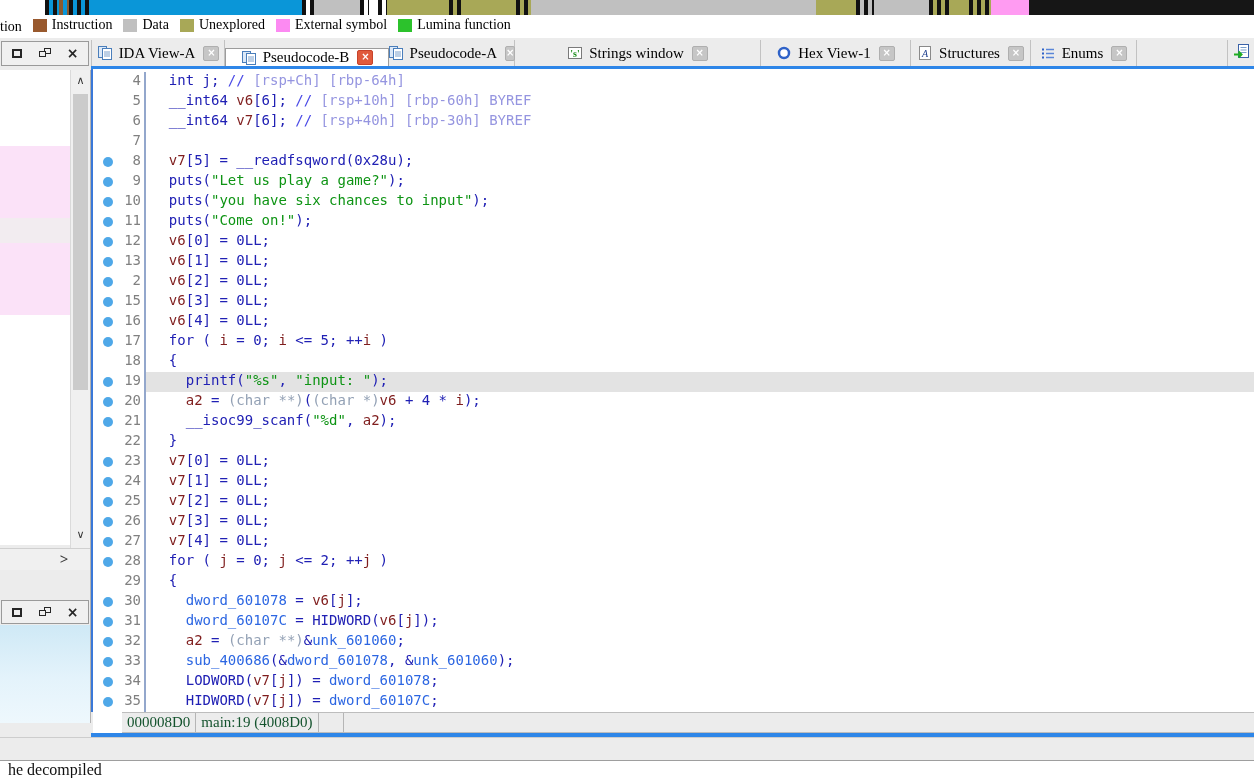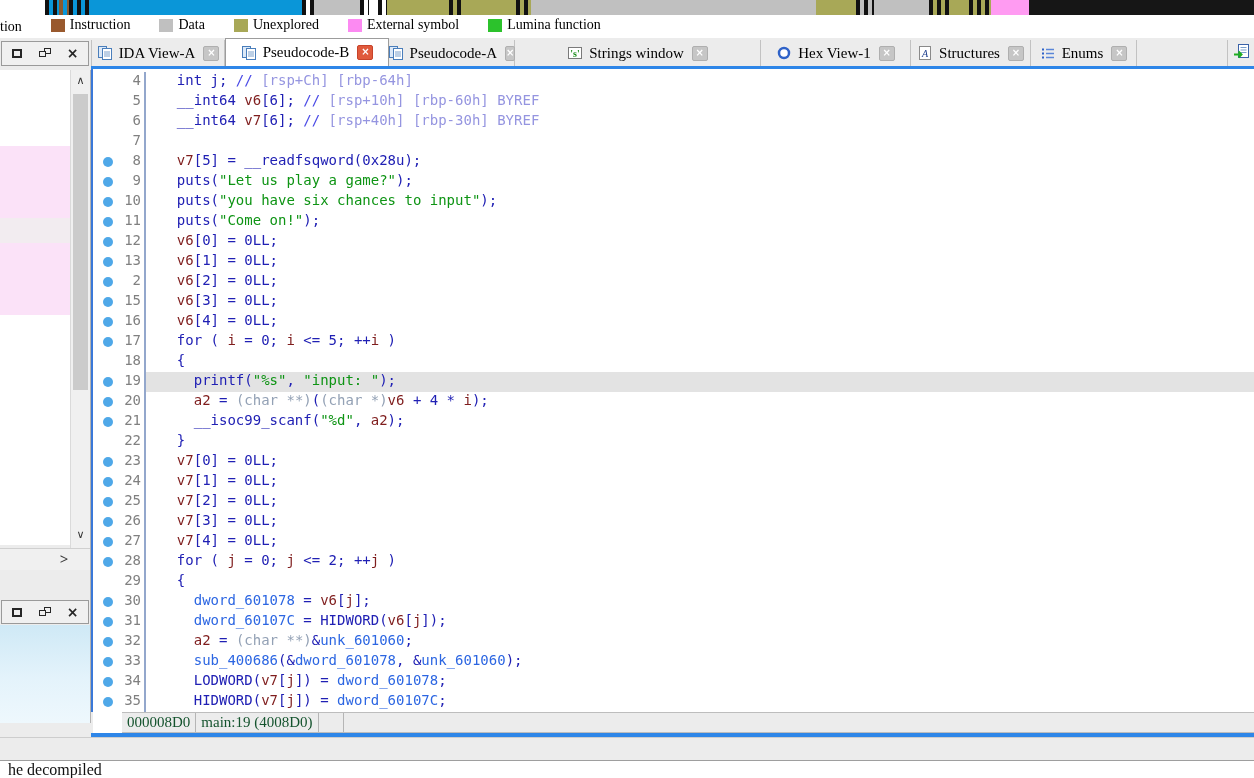--- a/index.html
+++ b/index.html
@@ -4,38 +4,38 @@
 <style>
   html,body{margin:0;padding:0}
   #root{position:relative;width:1254px;height:778px;background:#ececec;overflow:hidden;font-family:"Liberation Sans",sans-serif}
 
   
   #navigator{position:absolute;left:0;top:0;width:1254px;height:15px;display:flex;background:#fff}
   .nav-seg{height:15px;flex:none}
 
   
   #legend{position:absolute;left:0;top:15px;width:1254px;height:23px;background:#fff;display:flex;align-items:center;font:14px "Liberation Serif",serif;color:#000;white-space:nowrap}
-  .leg-item{display:inline-flex;align-items:center;margin-left:29px}
+  .leg-item{display:inline-flex;align-items:center;margin-left:11px}
   .leg-swatch{width:14px;height:13px;margin-right:5px;display:inline-block}
 
   
   .ptitle{position:absolute;background:#f0f0f0;border:1px solid #9a9a9a;display:flex;align-items:center;justify-content:space-between;padding:0 9px;box-sizing:border-box}
   #left-title{left:1px;top:41px;width:88px;height:25px}
   #lb-title{left:1px;top:600px;width:88px;height:24px}
   .pbtn{position:relative;width:13px;height:13px;display:inline-block}
   .b-max{position:absolute;left:1px;top:2px;width:10px;height:9px;border:2px solid #262626;box-sizing:border-box}
   .b-f2{position:absolute;left:5px;top:1px;width:7px;height:6px;border:1.5px solid #262626;box-sizing:border-box}
   .b-f1{position:absolute;left:0;top:4px;width:7px;height:6px;border:1.5px solid #262626;background:#f0f0f0;box-sizing:border-box}
   .b-close{font:bold 14px/13px "DejaVu Sans",sans-serif;color:#262626;text-align:center}
 
   
   #tabbar{position:absolute;left:91px;top:38px;width:1163px;height:28px;display:flex;align-items:flex-end;background:#ececec}
   .tab{height:26px;display:flex;align-items:center;justify-content:center;border-right:1px solid #c2c2c2;font:15px "Liberation Serif",serif;color:#000;box-sizing:border-box;flex:none}
   .tab:first-child{border-left:1px solid #c2c2c2}
-  .tab.active{height:28px;background:#fff;border:1px solid #9c9c9c;border-bottom:none}
+  .tab.active{height:18px;background:#fff;border:1px solid #9c9c9c;border-bottom:none}
   .ticon{margin-right:6px;display:inline-flex}
   .tlabel{white-space:pre}
   .tclose{margin-left:8px;width:14px;height:13px;border-radius:2px;background:#c6c6c6;border:1px solid #afafaf;color:#fff;font:bold 10px/12px "DejaVu Sans",sans-serif;text-align:center;box-sizing:content-box}
   .tab.active .tclose{background:#e05a3c;border-color:#c8432a}
   .tabspacer{flex:1}
   #wlist{width:26px;height:26px;display:flex;align-items:center;justify-content:center;border-left:1px solid #c2c2c2}
   #tab-underline{position:absolute;left:91px;top:66px;width:1163px;height:3px;background:#2e86e8}
 
   
   #lt-rows{position:absolute;left:0;top:70px;width:70px;height:475px}
@@ -49,21 +49,21 @@
   #left-vline{position:absolute;left:90px;top:70px;width:1px;height:653px;background:#b2b2b2}
   #lb-content{position:absolute;left:0;top:625px;width:90px;height:98px;background:linear-gradient(180deg,#cfe9f6 0%,#e4f3fb 55%,#eef8fd 100%)}
 
   
   #codepane{position:absolute;left:91px;top:69px;width:1163px;height:643px;background:#fff;border-left:2px solid #3a78d8;box-sizing:border-box;padding-top:3px;overflow:hidden}
   .cline{display:flex;height:20px;line-height:20px;font:14px "DejaVu Sans Mono",monospace;white-space:pre}
   .cmargin{width:26px;position:relative;flex:none}
   .cdot{position:absolute;left:10px;top:5px;width:10px;height:10px;border-radius:50%;background:#4fa8e8}
   .cnum{width:22px;text-align:right;color:#808080;flex:none}
   .csep{width:2px;background:#93a7cc;margin-left:3px;flex:none}
-  .ctext{flex:1;padding-left:14px}
+  .ctext{flex:1;padding-left:6px}
   .cline.hl .ctext{background:#e3e3e3}
   .tk-d{color:#2020b4}
   .tk-v{color:#7f1d1d}
   .tk-g{color:#2c66e2}
   .tk-s{color:#0e9414}
   .tk-c{color:#93a1b5}
   .tk-cm{color:#4a4ae6}
   .tk-an{color:#9595e0}
 
   

